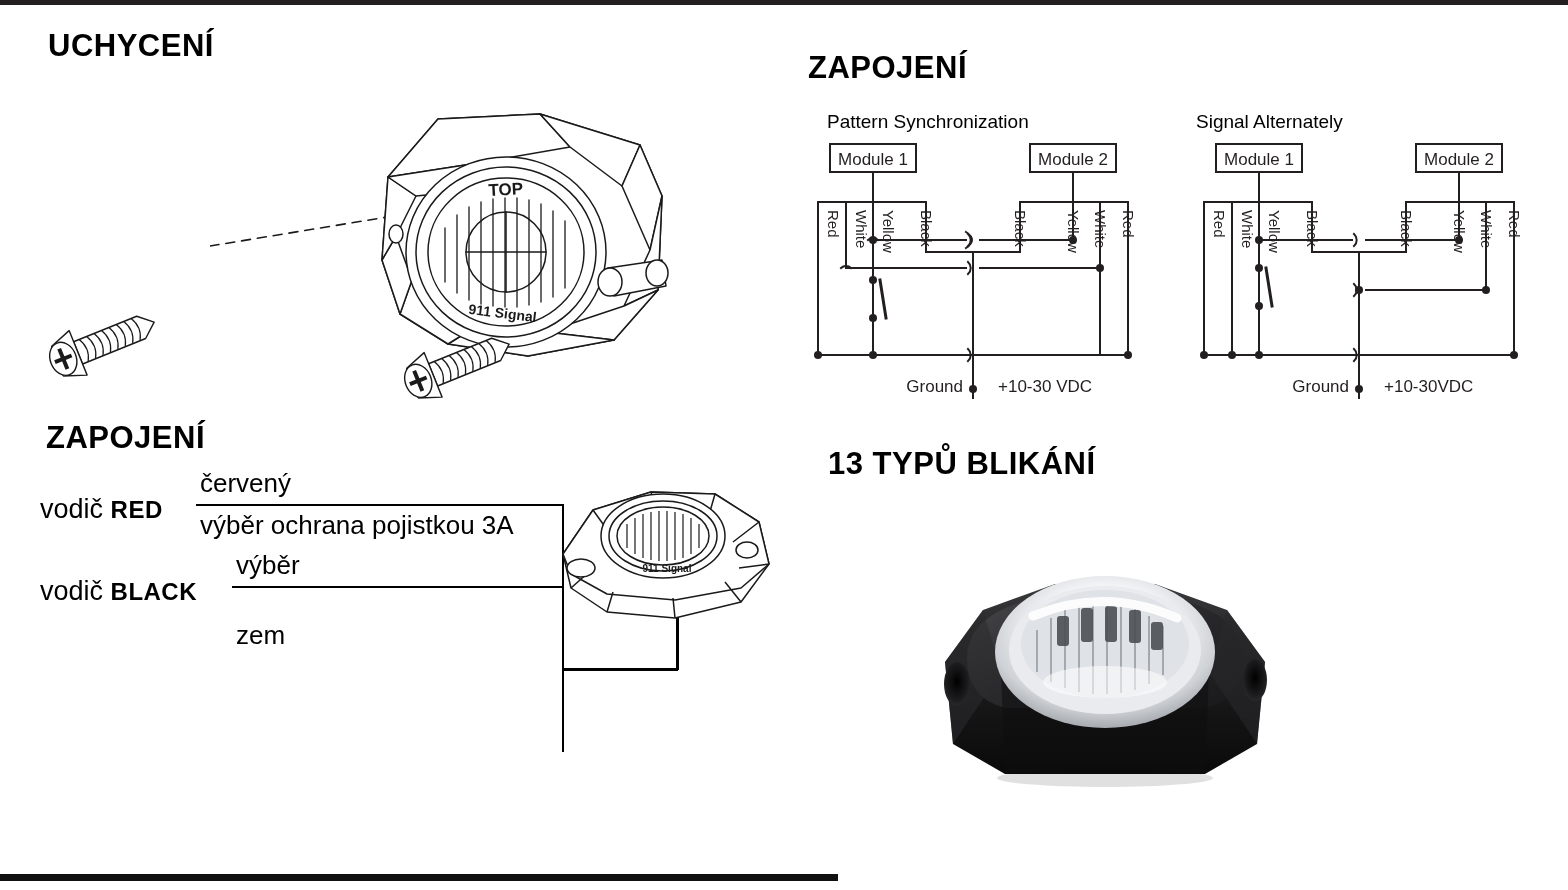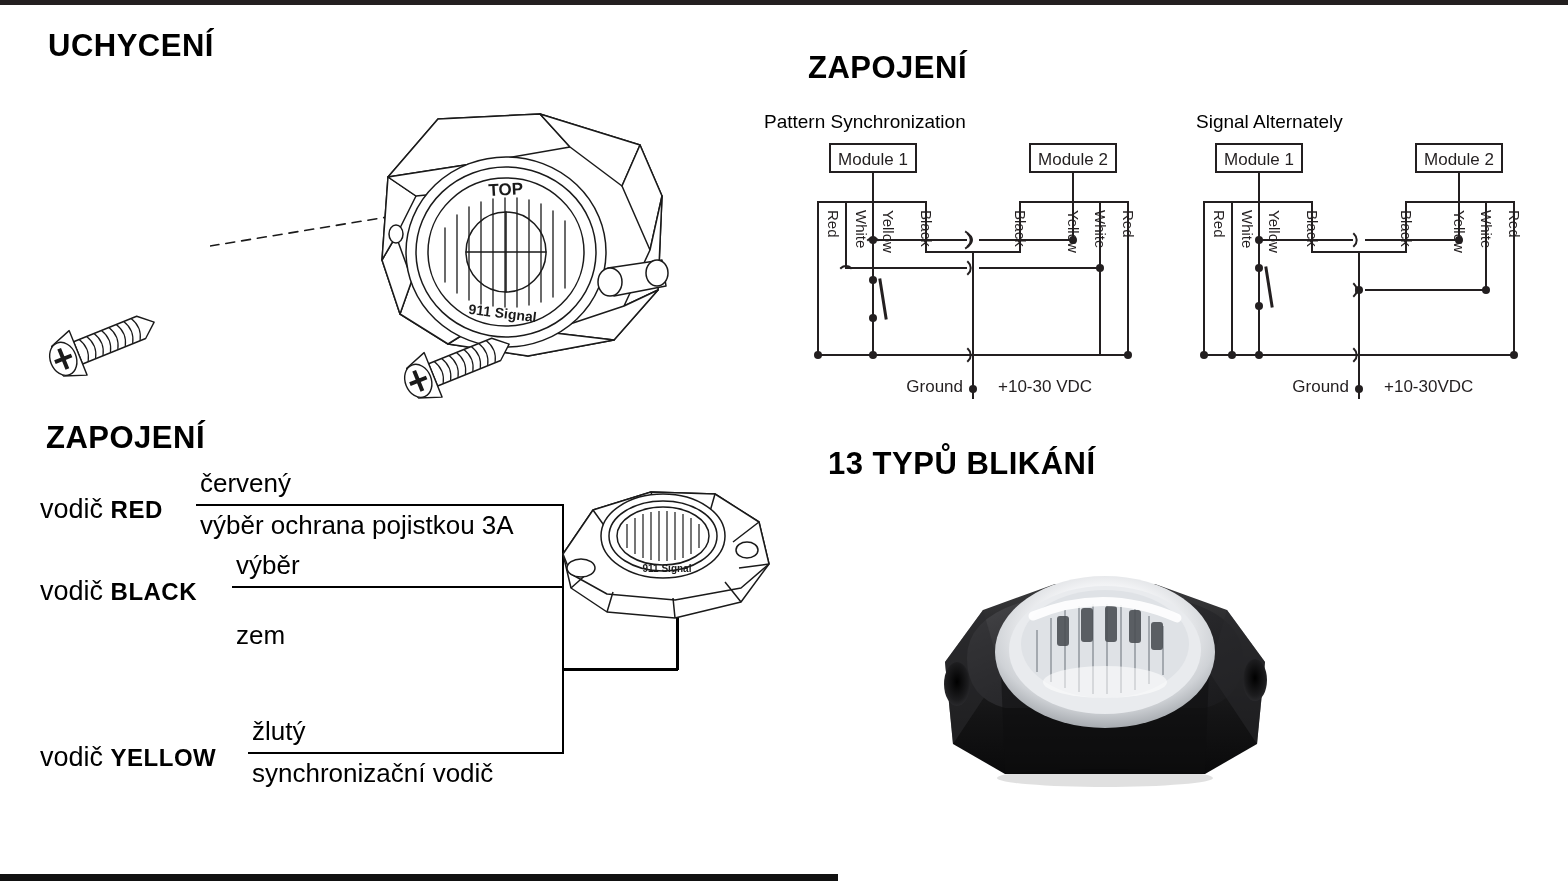--- a/index.html
+++ b/index.html
@@ -229,29 +229,20 @@
       <div class="wire-lead">
         <span class="lbl-cs">vodič</span>
         <span class="lbl-en">BLACK</span>
       </div>
       <div class="wire-desc top" style="left:196px;">výběr</div>
       <div class="wire-line" style="left:192px; top:36px; width:332px;"></div>
       <div class="wire-desc bot" style="left:196px;margin-top:28px;">zem</div>
     </div>
 
 
-    <div class="wire-row" style="top:248px;">
-      <div class="wire-lead">
-        <span class="lbl-cs">vodič</span>
-        <span class="lbl-en">YELLOW</span>
-      </div>
-      <div class="wire-desc top" style="left:212px;">žlutý</div>
-      <div class="wire-line" style="left:208px; top:36px; width:316px;"></div>
-      <div class="wire-desc bot" style="left:212px;">synchronizační vodič</div>
-    </div>
 
     <div class="bracket" style="left:522px; top:36px; width:2px; height:248px;"></div>
     <div class="bracket" style="left:522px; top:200px; width:116px; height:3px;"></div>
     <div class="bracket" style="left:636px; top:130px; width:3px; height:72px;"></div>
   </div>
 
   <div class="art" id="wiring-art" style="left:555px; top:488px; width:225px; height:150px;">
     <svg width="225" height="150" viewBox="0 0 225 150" fill="none" stroke="#1a1a1a" stroke-width="1.5" stroke-linejoin="round">
       <g fill="#ffffff">
 
@@ -284,21 +275,21 @@
 
       <text x="112" y="84" font-family="Liberation Sans, sans-serif" font-size="10" font-weight="700" fill="#1a1a1a" stroke="none" text-anchor="middle">911 Signal</text>
 
       <ellipse cx="26" cy="80" rx="14" ry="9" fill="#fff"></ellipse>
       <ellipse cx="192" cy="62" rx="11" ry="8" fill="#fff"></ellipse>
     </svg>
   </div>
 
   <div class="h-main abs" style="left:808px; top:52px;">ZAPOJENÍ</div>
 
-  <div class="diagram-title" style="left:764px; top:112px;">Pattern Synchronization</div>
+  <div class="diagram-title" style="left:827px; top:112px;">Pattern Synchronization</div>
 
   <div class="schem" id="schem-sync" style="left:808px; top:140px; width:350px; height:275px;">
     <svg width="350" height="275" viewBox="0 0 350 275" fill="none" stroke="#231f20" stroke-width="2" stroke-linecap="square">
 
       <rect x="22" y="4" width="86" height="28" fill="#fff"></rect>
       <rect x="222" y="4" width="86" height="28" fill="#fff"></rect>
       <text x="65" y="25" font-family="Liberation Sans, sans-serif" font-size="17" fill="#231f20" stroke="none" text-anchor="middle">Module 1</text>
       <text x="265" y="25" font-family="Liberation Sans, sans-serif" font-size="17" fill="#231f20" stroke="none" text-anchor="middle">Module 2</text>
 
       <path d="M65 32 L65 62"></path>

